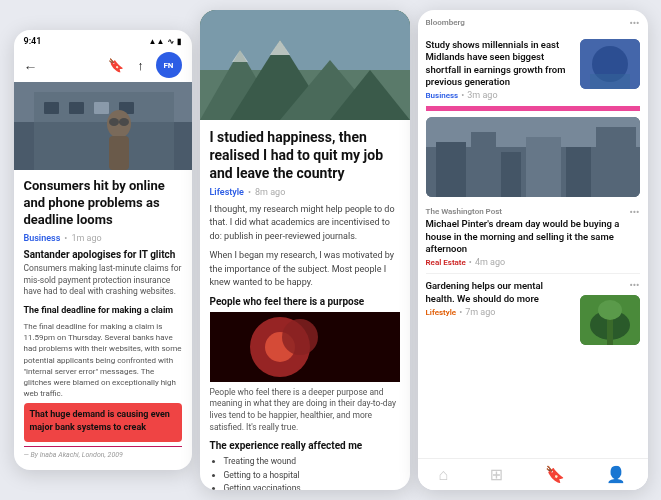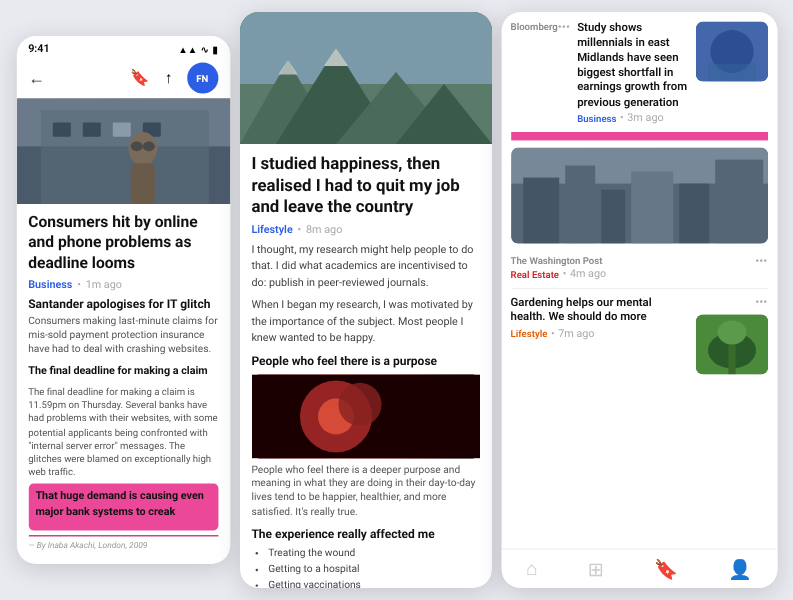--- a/index.html
+++ b/index.html
@@ -446,21 +446,21 @@
     <div class="article-headline">Consumers hit by online and phone problems as deadline looms</div>
     <div class="article-meta">
       <span class="category-tag">Business</span>
       <span class="dot-sep">•</span>
       <span class="time-text">1m ago</span>
     </div>
     <div class="sub-article-title">Santander apologises for IT glitch</div>
     <div class="sub-article-body">Consumers making last-minute claims for mis-sold payment protection insurance have had to deal with crashing websites.</div>
     <div class="bold-callout">The final deadline for making a claim</div>
     <div class="article-body-small">The final deadline for making a claim is 11.59pm on Thursday. Several banks have had problems with their websites, with some potential applicants being confronted with "internal server error" messages. The glitches were blamed on exceptionally high web traffic.</div>
-    <div style="background:#ec4899;border-radius:4px;padding:5px 6px;margin-bottom:4px;">
+    <div style="background:#ef4444;border-radius:4px;padding:5px 6px;margin-bottom:4px;">
       <div class="bold-callout">That huge demand is causing even major bank systems to creak</div>
     </div>
     <div class="author-caption">— By Inaba Akachi, London, 2009</div>
   </div>
 </div>
 
 <div class="phone-card middle-panel">
 
   <div class="middle-hero">
     <svg width="210" height="110" viewBox="0 0 210 110" style="position:absolute;top:0;left:0;">
@@ -506,21 +506,21 @@
       <li>Getting vaccinations</li>
 
     </ul>
 
   </div>
 </div>
 
 <div class="phone-card right-panel">
   <div class="right-scroll">
 
-    <div class="news-card" style="border-bottom:7px solid #ec4899;">
+    <div class="news-card" style="flex-direction:column;border-bottom:5px solid #ec4899;">
       <div style="display:flex;justify-content:space-between;align-items:flex-start;margin-bottom:4px;">
         <div style="flex:1;">
           <div class="source-label">Bloomberg</div>
         </div>
         <span class="three-dots">•••</span>
       </div>
       <div style="display:flex;gap:6px;align-items:flex-start;">
         <div style="flex:1;">
           <div class="news-title">Study shows millennials in east Midlands have seen biggest shortfall in earnings growth from previous generation</div>
           <div class="news-meta">
@@ -553,20 +553,21 @@
             <rect x="75" y="35" width="20" height="45" fill="#445566"></rect>
             <rect x="100" y="20" width="35" height="60" fill="#667788"></rect>
             <rect x="140" y="30" width="25" height="50" fill="#445566"></rect>
             <rect x="170" y="10" width="40" height="70" fill="#556677"></rect>
           </svg>
         </div>
       </div>
       <div style="display:flex;justify-content:space-between;align-items:flex-start;">
         <div style="flex:1;">
           <div class="source-label">The Washington Post</div>
+          <div class="news-title">Michael Pinter's dream day would be buying a house in the morning and selling it the same afternoon</div>
           <div class="news-meta">
             <span class="news-category realestate">Real Estate</span>
             <span class="dot-sep">•</span>
             <span class="time-text">4m ago</span>
           </div>
         </div>
         <span class="three-dots">•••</span>
       </div>
     </div>
 

